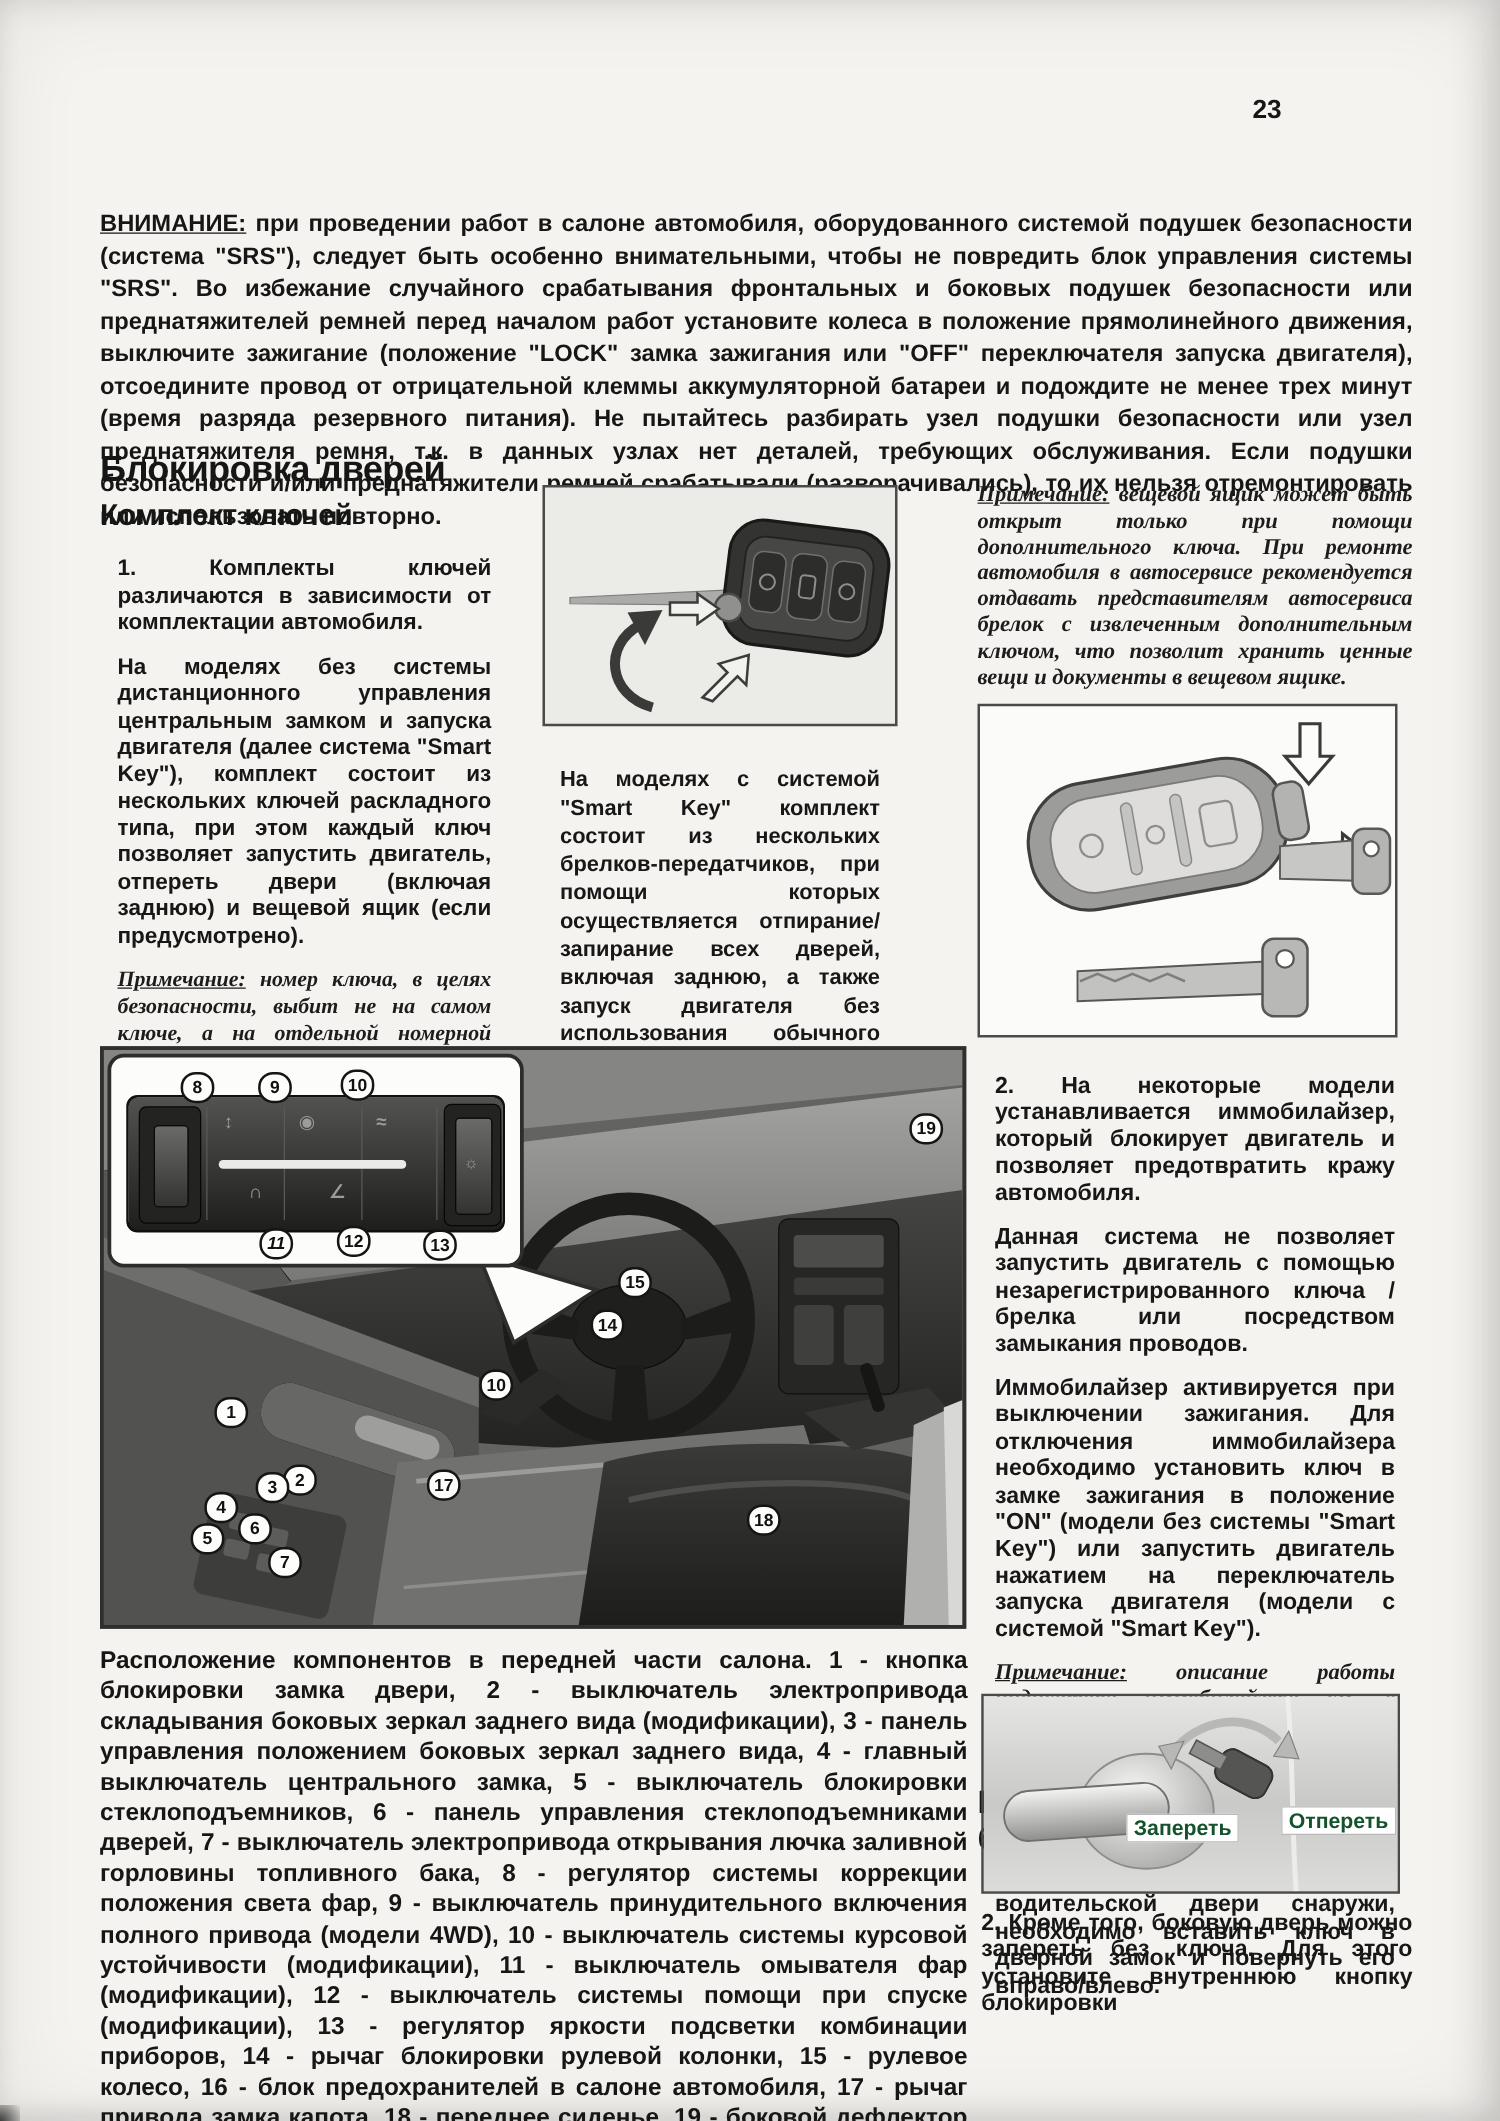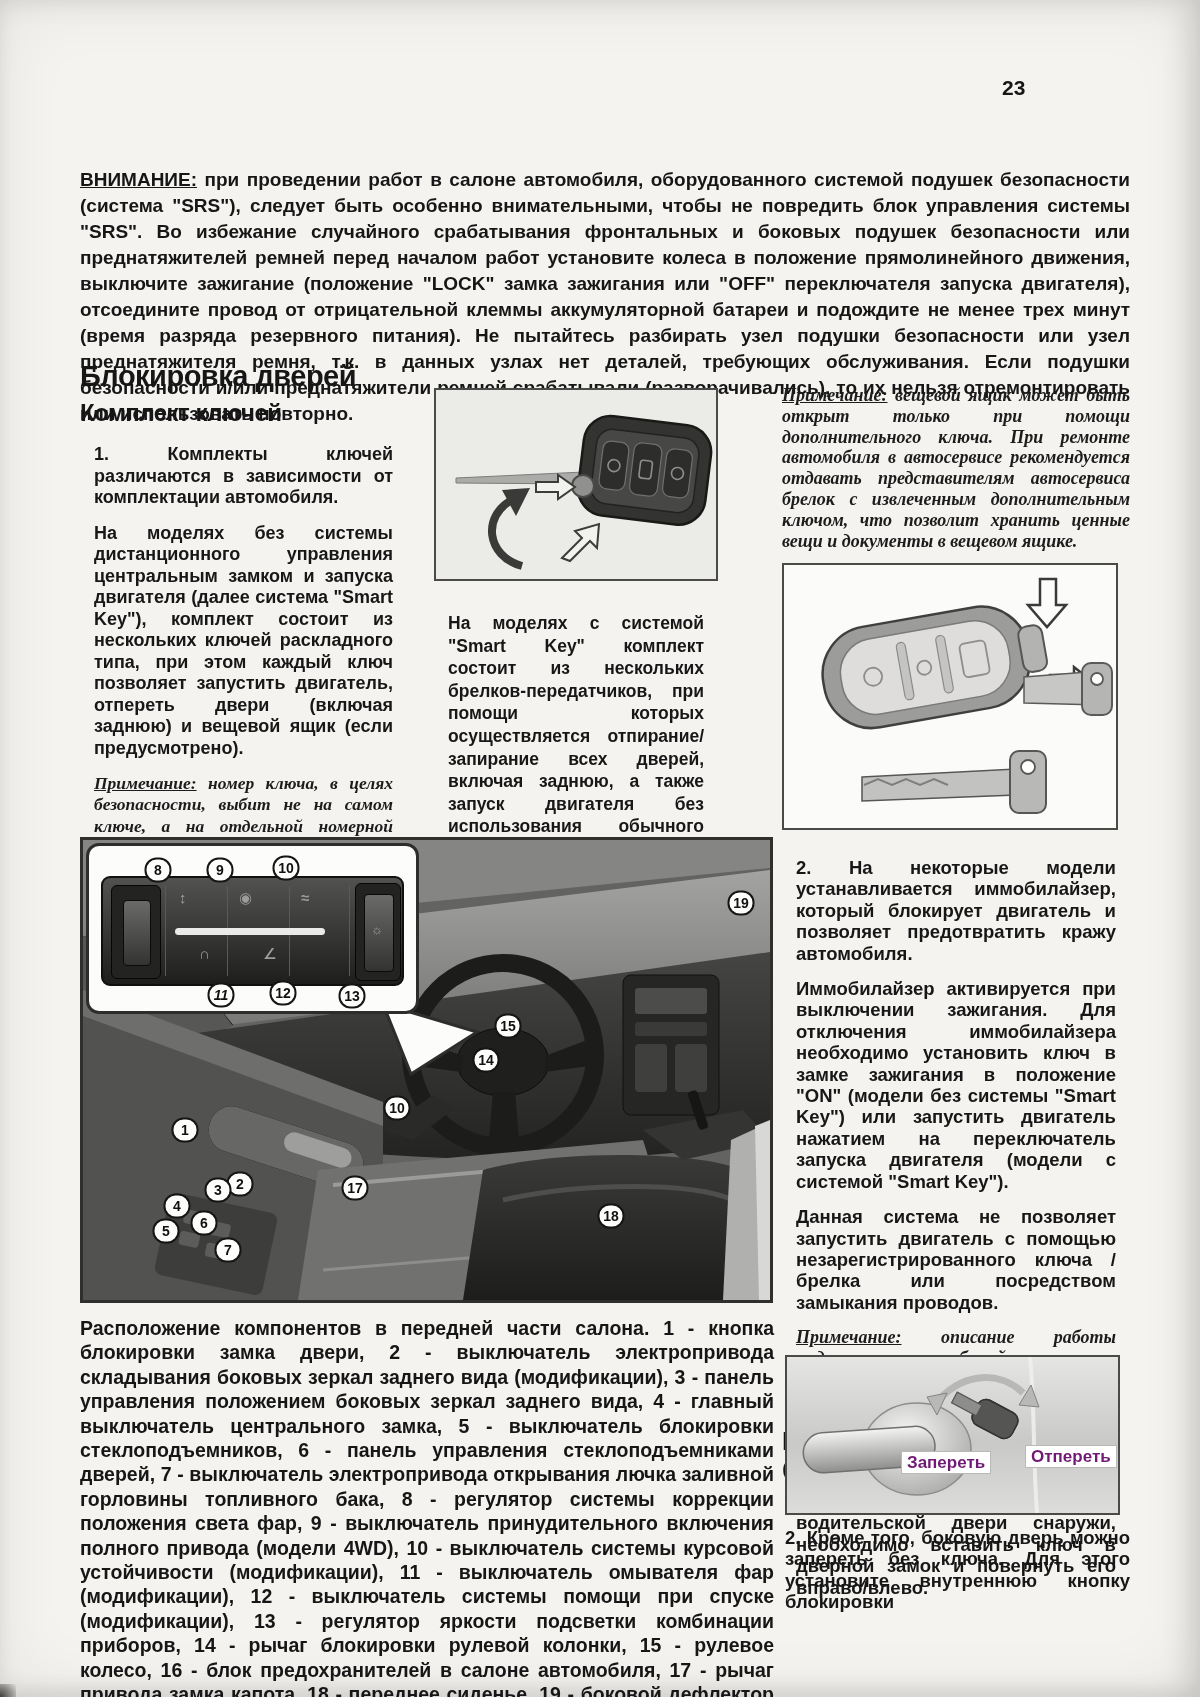--- a/index.html
+++ b/index.html
@@ -45,21 +45,21 @@
     position:absolute;left:12px;top:30px;width:303px;height:110px;border-radius:9px;
     background:linear-gradient(#525250,#1e1e1c);border:2px solid #101010;box-sizing:border-box;
   }
   .ip-block{position:absolute;background:#232321;border-radius:6px;border:1px solid #060606;}
   .ip-rocker{position:absolute;background:linear-gradient(#6a6a68,#333331);border-radius:4px;border:1px solid #0a0a0a;}
   .ip-slot{position:absolute;background:#eaeae8;border-radius:4px;}
   .ip-icon{position:absolute;color:#9c9c9a;font-size:15px;line-height:15px;font-weight:700;}
   .ip-div{position:absolute;width:1px;background:#5a5a58;top:8px;bottom:8px;}
   .fig-label{
     position:absolute;background:#ffffff;border:1px solid #b9b9b7;padding:0 5px;
-    font-size:17px;font-weight:700;color:#701a75;line-height:21px;z-index:5;
+    font-size:17px;font-weight:700;color:#14532d;line-height:21px;z-index:5;
   }
   .tail{position:absolute;z-index:9;}
   .corner-mark{position:absolute;left:0;top:1684px;width:16px;height:13px;background:radial-gradient(circle at 0 100%,#3c3c3a,rgba(60,60,58,0));}
 </style>
 </head>
 <body>
 
 <div class="page">
 
   <div class="abs pagenum" style="left:1002px;top:52px;">23</div>
@@ -130,22 +130,22 @@
         <polygon points="78,212 232,204 232,230 78,236" fill="#c2c2c0" stroke="#565654" stroke-width="1.5"></polygon>
         <polyline points="80,220 94,214 108,220 122,214 136,220 150,214 164,220" fill="none" stroke="#7e7e7c" stroke-width="2"></polyline>
         <rect x="226" y="186" width="36" height="62" rx="9" fill="#b8b8b6" stroke="#565654" stroke-width="2"></rect>
         <circle cx="244" cy="202" r="7" fill="#fefefe" stroke="#565654" stroke-width="1.8"></circle>
       </g>
     </svg>
   </div>
 
   <div class="abs body-text rightcol" style="left:782px;top:843px;">
     <p>2. На некоторые модели устанавливается иммобилайзер, который блокирует двигатель и позволяет предотвратить кражу автомобиля.</p>
+    <p>Данная система не позволяет запустить двигатель с помощью незарегистрированного ключа / брелка или посредством замыкания проводов.</p>
     <p>Иммобилайзер активируется при выключении зажигания. Для отключения иммобилайзера необходимо установить ключ в замке зажигания в положение "ON" (модели без системы "Smart Key") или запустить двигатель нажатием на переключатель запуска двигателя (модели с системой "Smart Key").</p>
-    <p>Данная система не позволяет запустить двигатель с помощью незарегистрированного ключа / брелка или посредством замыкания проводов.</p>
     <p class="note" style="margin-top:5px;">
       <span class="nlabel">Примечание:</span><span> описание работы индикатора иммобилайзера см. в разделе "Индикаторы комбинации приборов".</span>
     </p>
     <div style="margin-top:15px;text-align:left;">
       <div class="h1" style="font-size:26px;line-height:29px;">Блокировка замка</div>
       <div class="h1" style="font-size:26px;line-height:29px;">боковой двери</div>
     </div>
     <p style="margin-top:6px;">1. Для отпирания/запирания замка водительской двери снаружи, необходимо вставить ключ в дверной замок и повернуть его вправо/влево.</p>
   </div>
 

